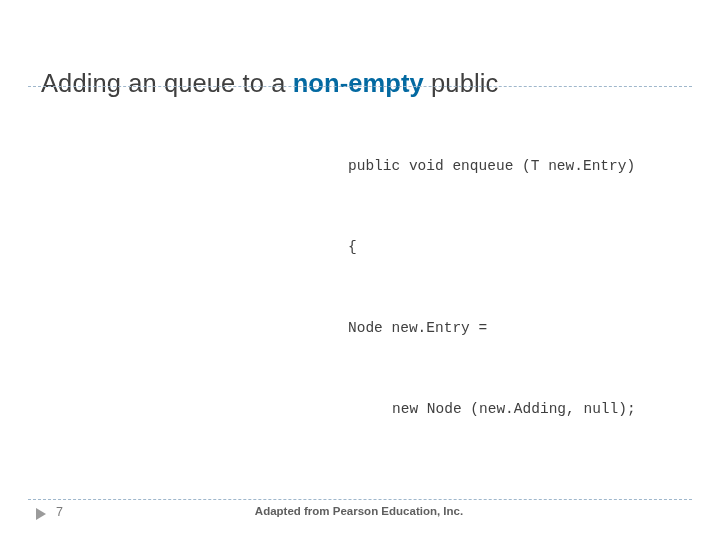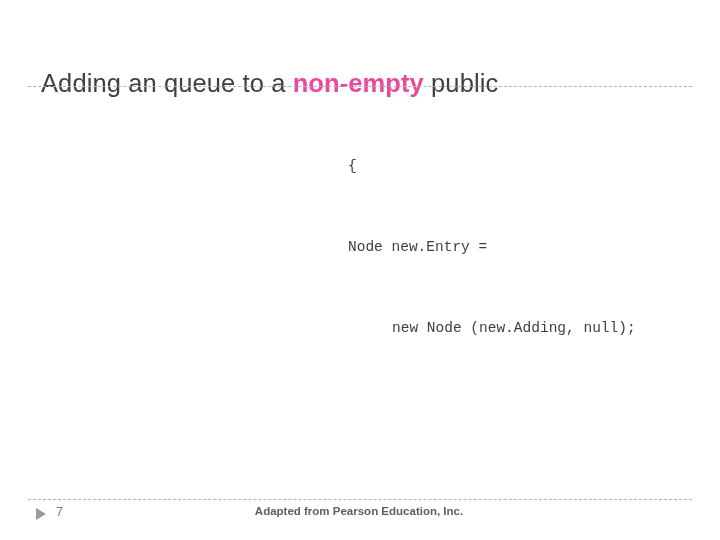--- a/index.html
+++ b/index.html
@@ -26,21 +26,21 @@
     top: 52px;
     width: 640px;
     font-size: 25.5px;
     color: #3f3f3f;
     font-weight: normal;
     letter-spacing: 0.1px;
     white-space: nowrap;
   }
   .title .bold {
     font-weight: bold;
-    color: #ec4899;
+    color: #0369a1;
   }
   .title-rule {
     position: absolute;
     left: 28px;
     top: 86px;
     width: 664px;
     height: 0;
     border-top: 1.5px dashed #9fb7cc;
   }
   
@@ -104,20 +104,21 @@
 </head>
 <body>
 
 <div class="slide">
 
   <h1 class="title"><span>Adding an queue to a </span><span class="bold">non-empty</span><span> public</span></h1>
 
   <div class="title-rule"></div>
 
   <div class="code">
+    <div class="line">public void enqueue (T new.Entry)</div>
     <div class="line">{</div>
     <div class="line">Node new.Entry =</div>
     <div class="line indent1">new Node (new.Adding, null);</div>
     <div class="blank"></div>
     
     
     
     
   </div>
 

